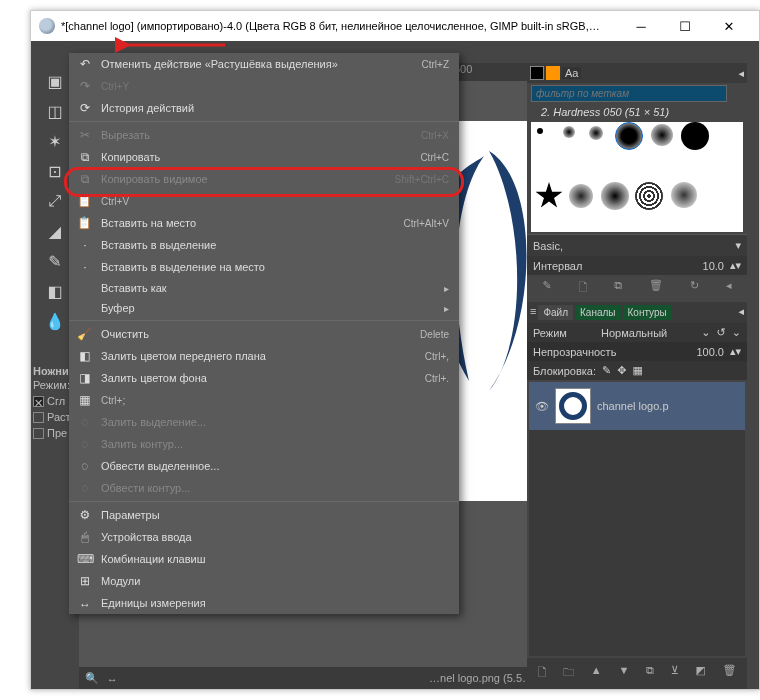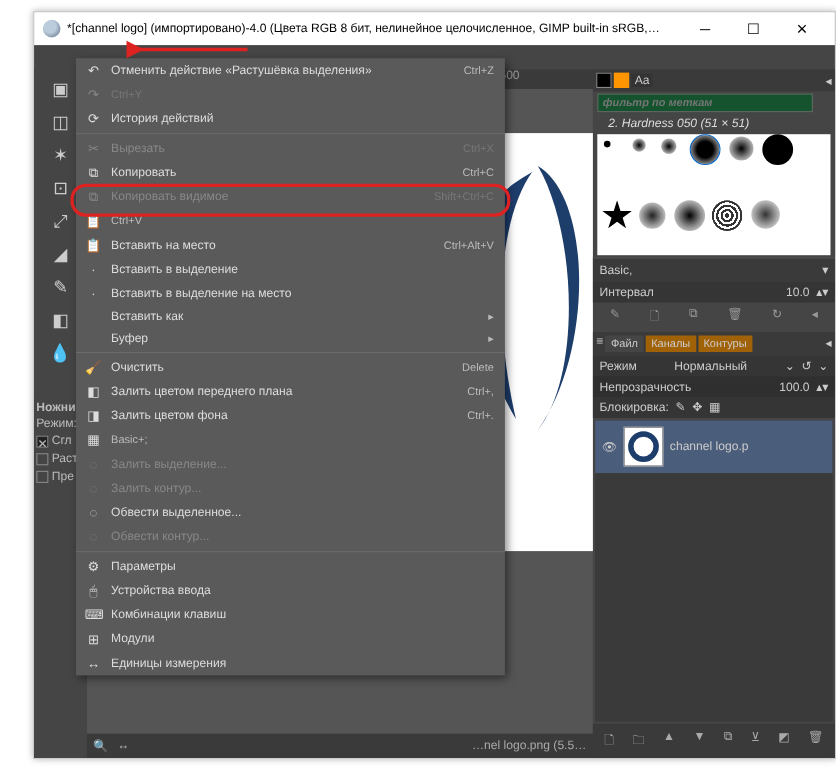--- a/index.html
+++ b/index.html
@@ -20,34 +20,34 @@
 .left-panel .row { display: flex; align-items: center; gap: 3px; padding: 2px 0; }
 .left-panel .chk { width: 11px; height: 11px; border: 1px solid #888; display: inline-block; }
 .canvas-area { position: absolute; left: 48px; top: 0; right: 220px; bottom: 0; background: #555; }
 .ruler-h { position: absolute; left: 20px; right: 0; top: 0; height: 18px; background: #3a3a3a; color: #999; font-size: 9px; display: flex; }
 .ruler-h span { flex: 1; border-left: 1px solid #666; padding-left: 2px; }
 .canvas-inner { position: absolute; left: 0; top: 18px; right: 0; bottom: 28px; background: #555; overflow: hidden; }
 .img-doc { position: absolute; left: 340px; top: 40px; width: 200px; height: 380px; background: #fff; }
 .logo-shape { position: absolute; left: 10px; top: 20px; width: 120px; height: 260px; }
 .status { position: absolute; bottom: 0; left: 0; right: 0; height: 22px; background: #3a3a3a; color: #bbb; display: flex; align-items: center; padding: 0 6px; gap: 8px; font-size: 10px; }
 .status .fname { flex: 1; overflow: hidden; white-space: nowrap; color: #aaa; text-align: right; }
-.right { position: absolute; right: 0; top: 0; width: 220px; bottom: 0; background: #454545; color: #ccc; display: flex; flex-direction: column; font-size: 10px; }
+.right { position: absolute; right: 12px; top: 0; width: 220px; bottom: 0; background: #454545; color: #ccc; display: flex; flex-direction: column; font-size: 10px; }
 .right .tabrow { display: flex; gap: 2px; padding: 3px; background: #3a3a3a; align-items: center; }
 .right .tabrow .sq { width: 14px; height: 14px; background: #ff9500; display: inline-block; }
 .right .tabrow .sq2 { width: 14px; height: 14px; background: #000; border: 1px solid #888; display: inline-block; }
-.right input.search { width: 196px; margin: 2px 4px; background: #14532d; border: 1px solid #666; color: #999; padding: 2px 4px; font-size: 10px; font-style: italic; font-weight: bold; }
+.right input.search { width: 196px; margin: 2px 4px; background: #0c4a6e; border: 1px solid #666; color: #999; padding: 2px 4px; font-size: 10px; font-style: italic; }
 .right .brushname { padding: 2px 14px; color: #ddd; font-style: italic; }
 .right .brush-grid { margin: 2px 4px; height: 110px; background: #fff; position: relative; }
 .right .brush-grid .b { position: absolute; border-radius: 50%; }
 .right .section { padding: 4px 6px; background: #3a3a3a; display: flex; align-items: center; gap: 6px; border-top: 1px solid #555; }
 .right .field { display: flex; align-items: center; padding: 3px 6px; background: #353535; gap: 6px; }
 .right .field .lbl { flex: 1; }
 .right .iconrow { display: flex; gap: 8px; padding: 4px 6px; color: #999; justify-content: space-around; }
 .right .tabs2 { display: flex; padding: 3px; gap: 2px; background: #3a3a3a; }
-.right .tabs2 .t { padding: 2px 5px; background: #a16207; font-size: 10px; }
+.right .tabs2 .t { padding: 2px 5px; background: #14532d; font-size: 10px; }
 .right .tabs2 .t.act { background: #454545; }
 .right .layers { flex: 1; background: #3a3a3a; margin: 2px; overflow: hidden; }
 .right .layer { display: flex; align-items: center; gap: 6px; padding: 6px; background: #4a5d7a; }
 .right .layer .thumb { width: 36px; height: 36px; background: #fff; border: 1px solid #888; position: relative; }
 .right .layer .thumb::after { content: ""; position: absolute; inset: 3px; border-radius: 50%; border: 5px solid #1d3d6b; }
 .right .bottombar { display: flex; gap: 8px; padding: 6px; background: #3a3a3a; justify-content: space-around; color: #aaa; }
 .dropdown { position: absolute; left: 69px; top: 53px; width: 390px; background: #5a5a5a; color: #ddd; box-shadow: 3px 3px 8px rgba(0,0,0,0.5); z-index: 100; }
 .dropdown .item { display: flex; align-items: center; padding: 4px 10px 4px 8px; gap: 8px; }
 .dropdown .item.disabled { color: #888; }
 .dropdown .item .ico { width: 16px; text-align: center; font-size: 12px; }
@@ -288,21 +288,21 @@
       <span class="lbl">Залить цветом переднего плана</span>
       <span class="sc">Ctrl+,</span>
     </div>
     <div class="item">
       <span class="ico">◨</span>
       <span class="lbl">Залить цветом фона</span>
       <span class="sc">Ctrl+.</span>
     </div>
     <div class="item">
       <span class="ico">▦</span>
-      <span class="sc">Basic+;</span>
+      <span class="sc">Ctrl+;</span>
     </div>
     <div class="item disabled">
       <span class="ico">◌</span>
       <span class="lbl">Залить выделение...</span>
       <span class="sc"></span>
     </div>
     <div class="item disabled">
       <span class="ico">◌</span>
       <span class="lbl">Залить контур...</span>
       <span class="sc"></span>

